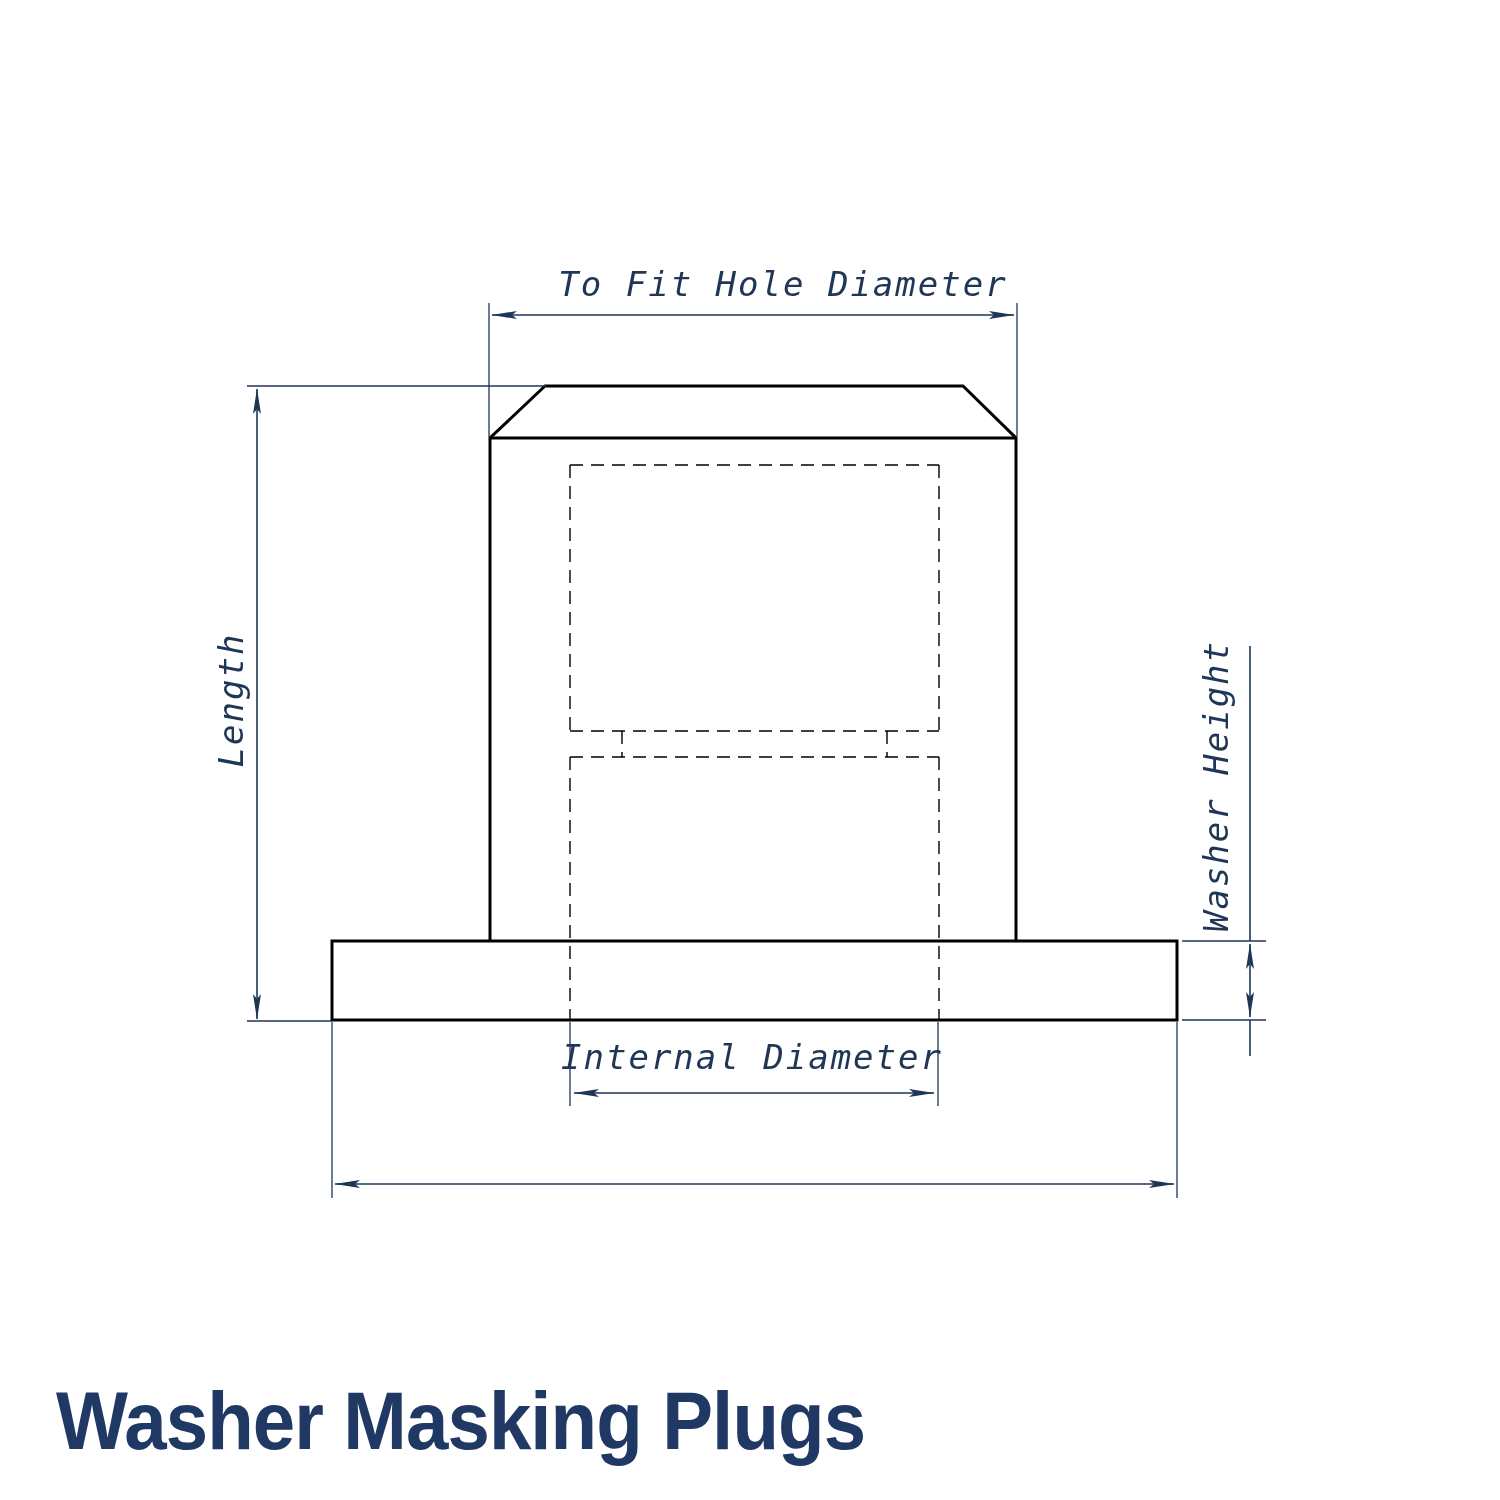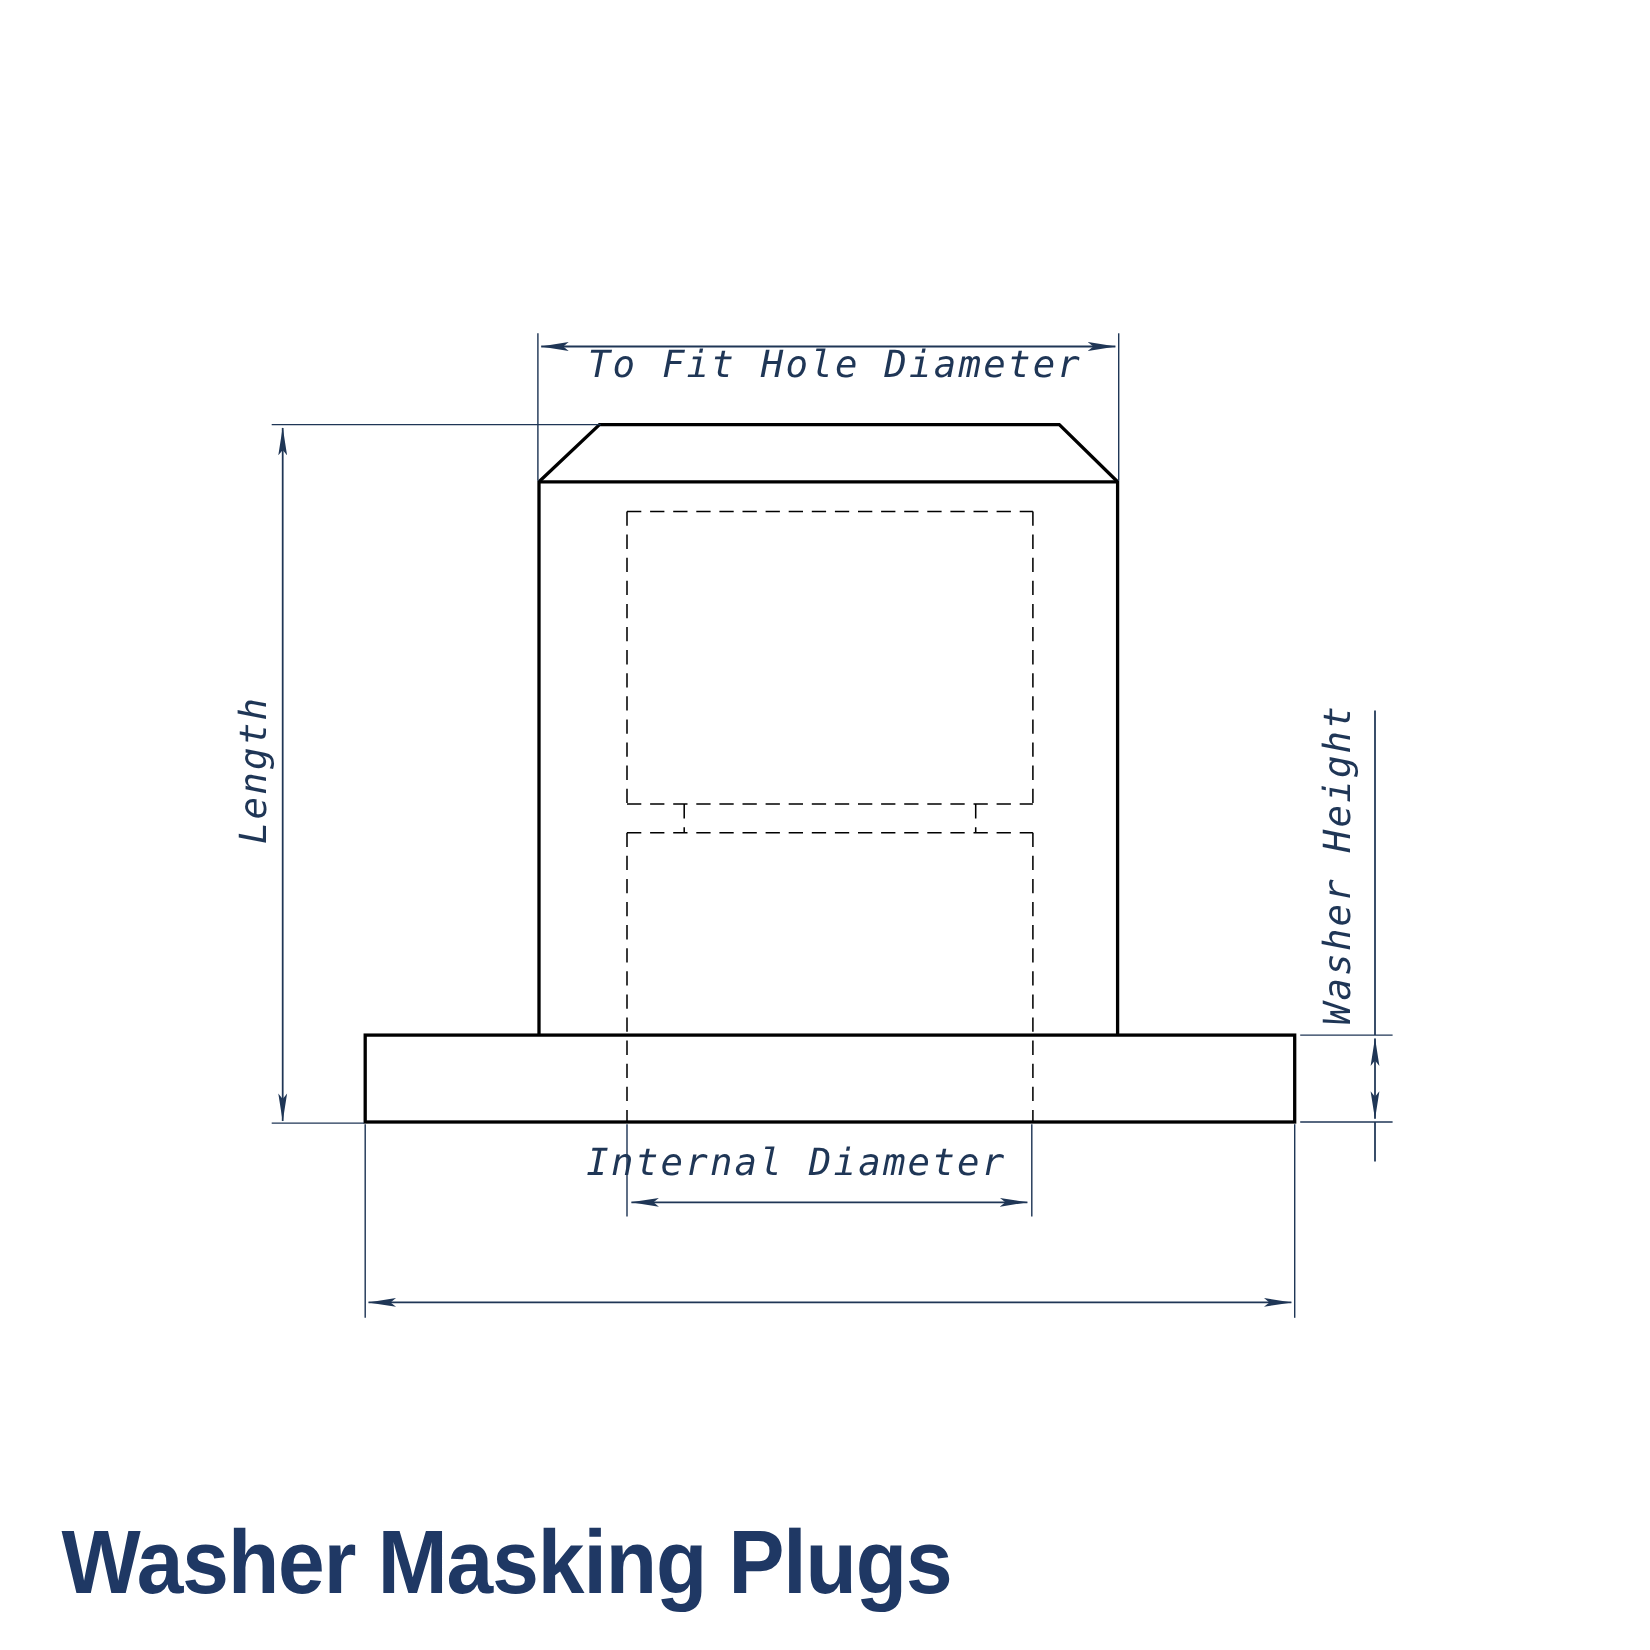--- a/index.html
+++ b/index.html
@@ -86,24 +86,24 @@
       <line x1="492" y1="315" x2="1014" y2="315" marker-start="url(#arr)" marker-end="url(#arr)"></line>
       <line x1="257" y1="389" x2="257" y2="1019" marker-start="url(#arr)" marker-end="url(#arr)"></line>
       <line x1="1250" y1="646" x2="1250" y2="941"></line>
       <line x1="1250" y1="944" x2="1250" y2="1017" marker-start="url(#arr)" marker-end="url(#arr)"></line>
       <line x1="1250" y1="1020" x2="1250" y2="1056"></line>
       <line x1="574" y1="1093" x2="934" y2="1093" marker-start="url(#arr)" marker-end="url(#arr)"></line>
       <line x1="335" y1="1184" x2="1174" y2="1184" marker-start="url(#arr)" marker-end="url(#arr)"></line>
     </g>
   </svg>
 
-  <div class="dim-label" style="left:759px; top:284px;margin-top:48px;">To Fit Hole Diameter</div>
+  <div class="dim-label" style="left:783px; top:284px;">To Fit Hole Diameter</div>
 
   <div class="dim-label vertical" style="left:231px; top:700px;">Length</div>
 
   <div class="dim-label vertical" style="left:1216px; top:786px;">Washer Height</div>
 
-  <div class="dim-label" style="left:724px; top:1057px;">Internal Diameter</div>
+  <div class="dim-label" style="left:752px; top:1057px;">Internal Diameter</div>
 
 
   <div class="page-title">Washer Masking Plugs</div>
 
 </div>
 
 </body></html>

